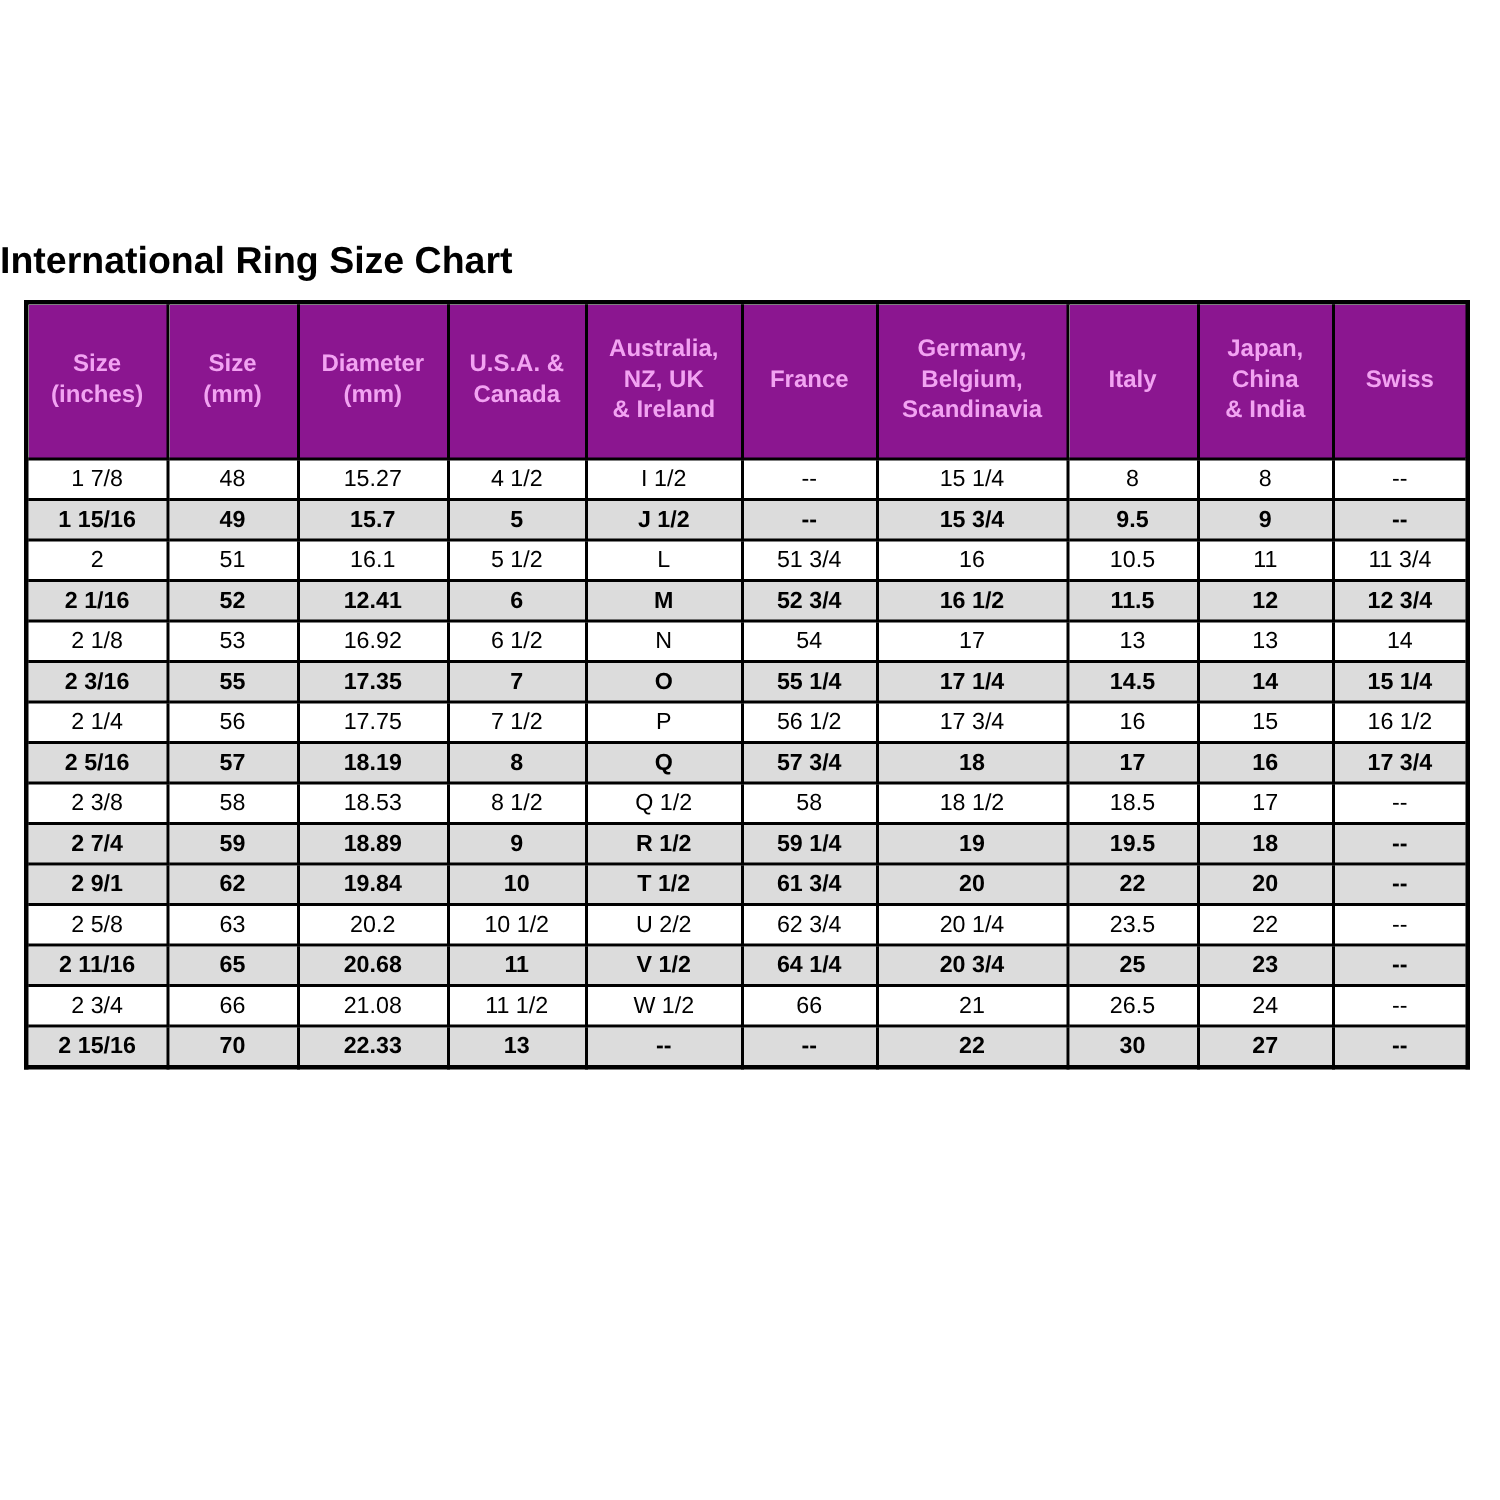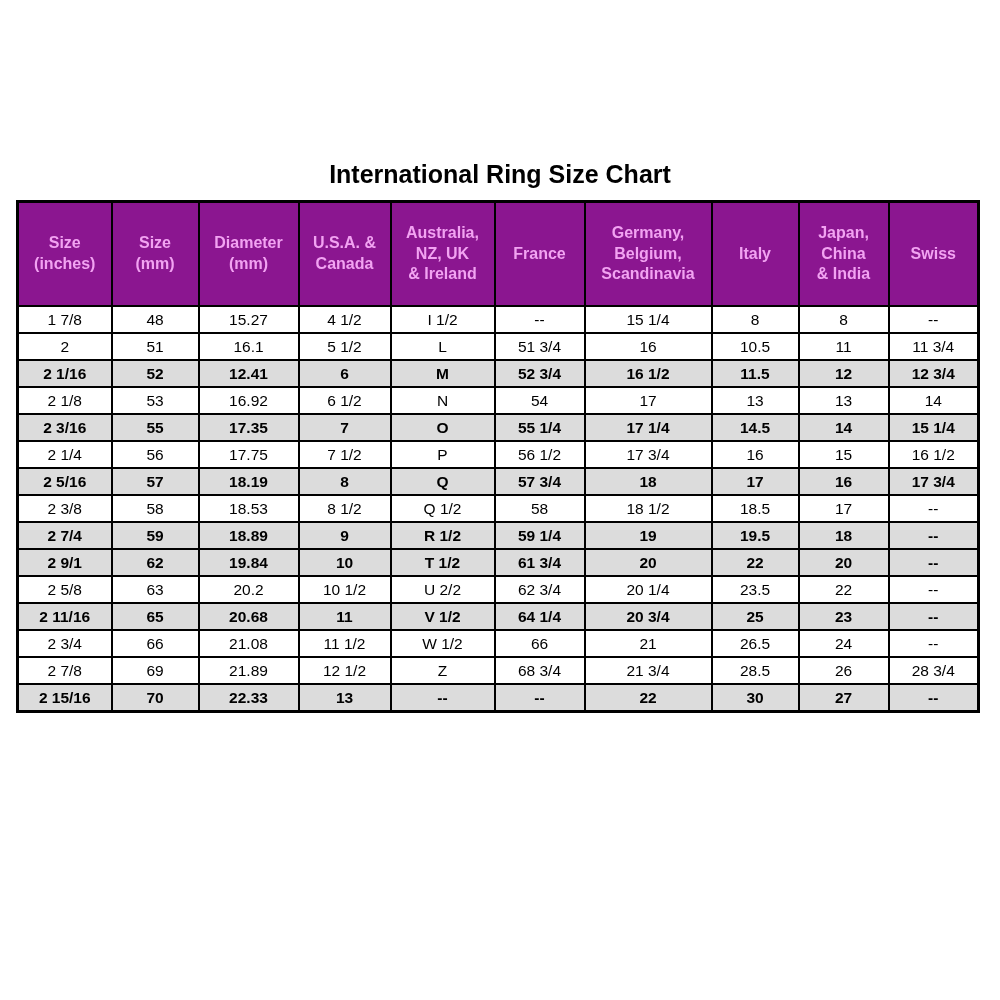--- a/index.html
+++ b/index.html
@@ -5,21 +5,20 @@
   html, body {
     margin: 0;
     padding: 0;
     width: 1000px;
     height: 1000px;
     background: #ffffff;
     font-family: "Liberation Sans", sans-serif;
   }
   .page-title {
     padding-top: 160px;
-    text-align: center;
     font-size: 25px;
     font-weight: bold;
     color: #000000;
   }
   table.ring-chart {
     border-collapse: collapse;
     margin: 11px 0 16px 16px;
     table-layout: fixed;
     border: 3px solid var(--border-color, #000);
   }
@@ -99,20 +98,32 @@
         <td>48</td>
         <td>15.27</td>
         <td>4 1/2</td>
         <td>I 1/2</td>
         <td>--</td>
         <td>15 1/4</td>
         <td>8</td>
         <td>8</td>
         <td>--</td>
       </tr>
+      <tr class="shaded">
+        <td>1 15/16</td>
+        <td>49</td>
+        <td>15.7</td>
+        <td>5</td>
+        <td>J 1/2</td>
+        <td>--</td>
+        <td>15 3/4</td>
+        <td>9.5</td>
+        <td>9</td>
+        <td>--</td>
+      </tr>
       <tr>
         <td>2</td>
         <td>51</td>
         <td>16.1</td>
         <td>5 1/2</td>
         <td>L</td>
         <td>51 3/4</td>
         <td>16</td>
         <td>10.5</td>
         <td>11</td>
@@ -243,32 +254,20 @@
         <td>66</td>
         <td>21.08</td>
         <td>11 1/2</td>
         <td>W 1/2</td>
         <td>66</td>
         <td>21</td>
         <td>26.5</td>
         <td>24</td>
         <td>--</td>
       </tr>
-      <tr>
-        <td>2 7/8</td>
-        <td>69</td>
-        <td>21.89</td>
-        <td>12 1/2</td>
-        <td>Z</td>
-        <td>68 3/4</td>
-        <td>21 3/4</td>
-        <td>28.5</td>
-        <td>26</td>
-        <td>28 3/4</td>
-      </tr>
       <tr class="shaded">
         <td>2 15/16</td>
         <td>70</td>
         <td>22.33</td>
         <td>13</td>
         <td>--</td>
         <td>--</td>
         <td>22</td>
         <td>30</td>
         <td>27</td>

